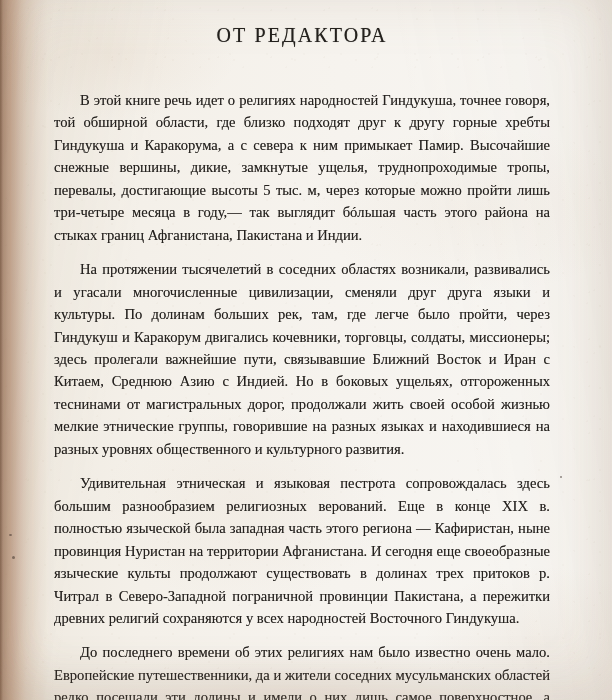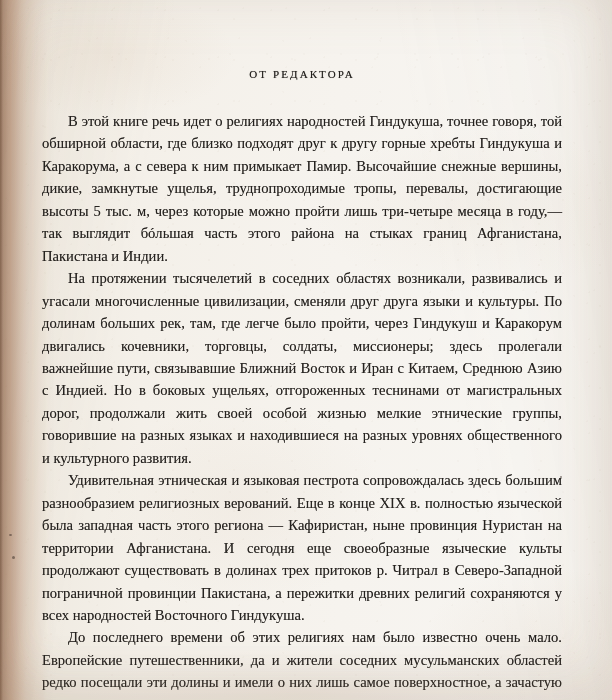--- a/index.html
+++ b/index.html
@@ -96,43 +96,43 @@
   .text-column {
     position: absolute;
     left: 42px;
     top: 0;
     width: 520px;
     height: 700px;
   }
 
   .page-heading {
     margin: 0;
-    padding-top: 68px;
+    padding-top: 24px;
     text-align: center;
-    font-size: 11px;
+    font-size: 20px;
     font-weight: 400;
     letter-spacing: 2.1px;
     color: #23201d;
     text-shadow: 0 0 .7px rgba(35,32,29,.55);
   }
 
   .body-copy {
     margin: 0;
     padding-top: 30px;
     font-size: 14.6px;
     line-height: 22.45px;
     text-align: justify;
     text-justify: inter-word;
     color: #25221f;
     hyphens: manual;
     text-shadow: 0 0 .65px rgba(37,34,31,.45);
   }
 
   .body-copy p {
-    margin: 0;
+    margin: 12px;
     text-indent: 26px;
   }
 
   
   .body-copy p:last-child {
     margin-bottom: 0;
   }
 
   
   .ink-wash {

